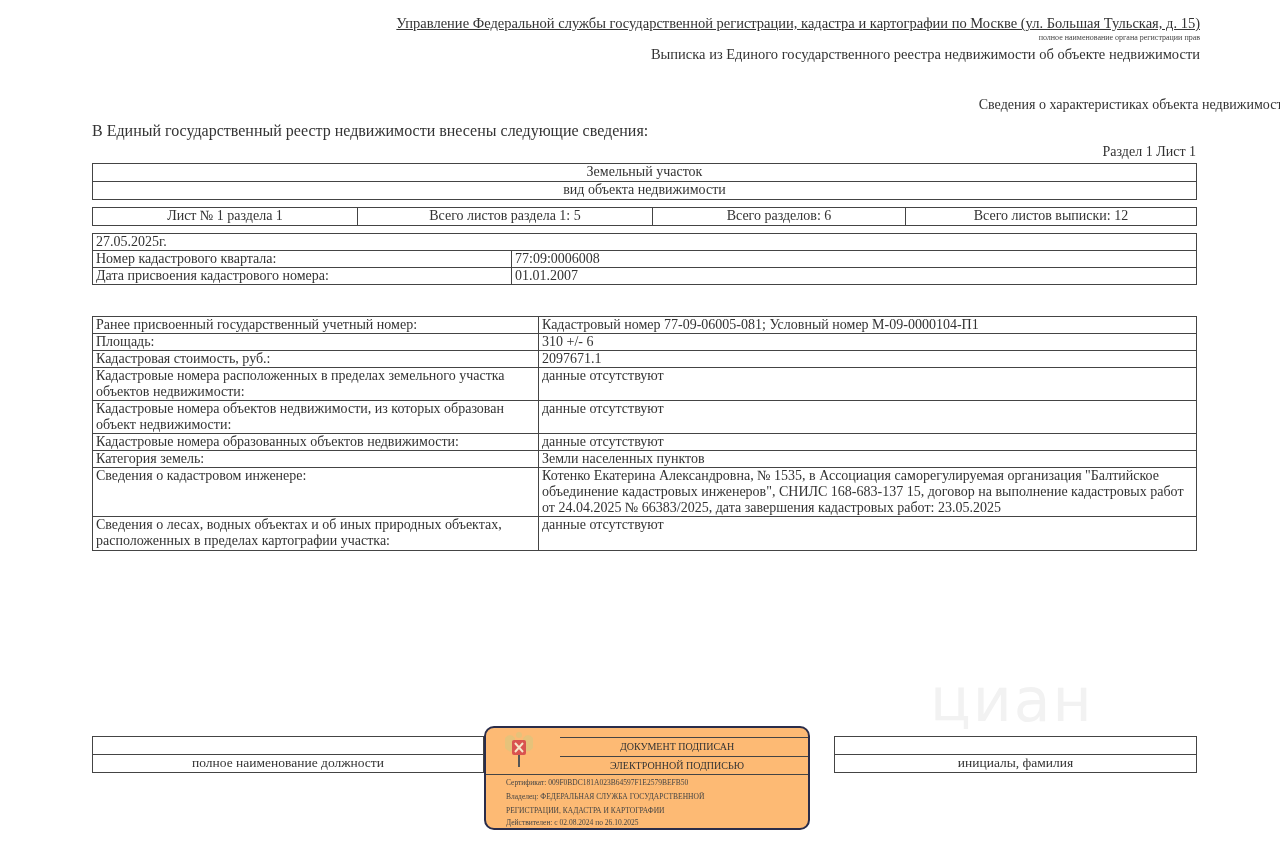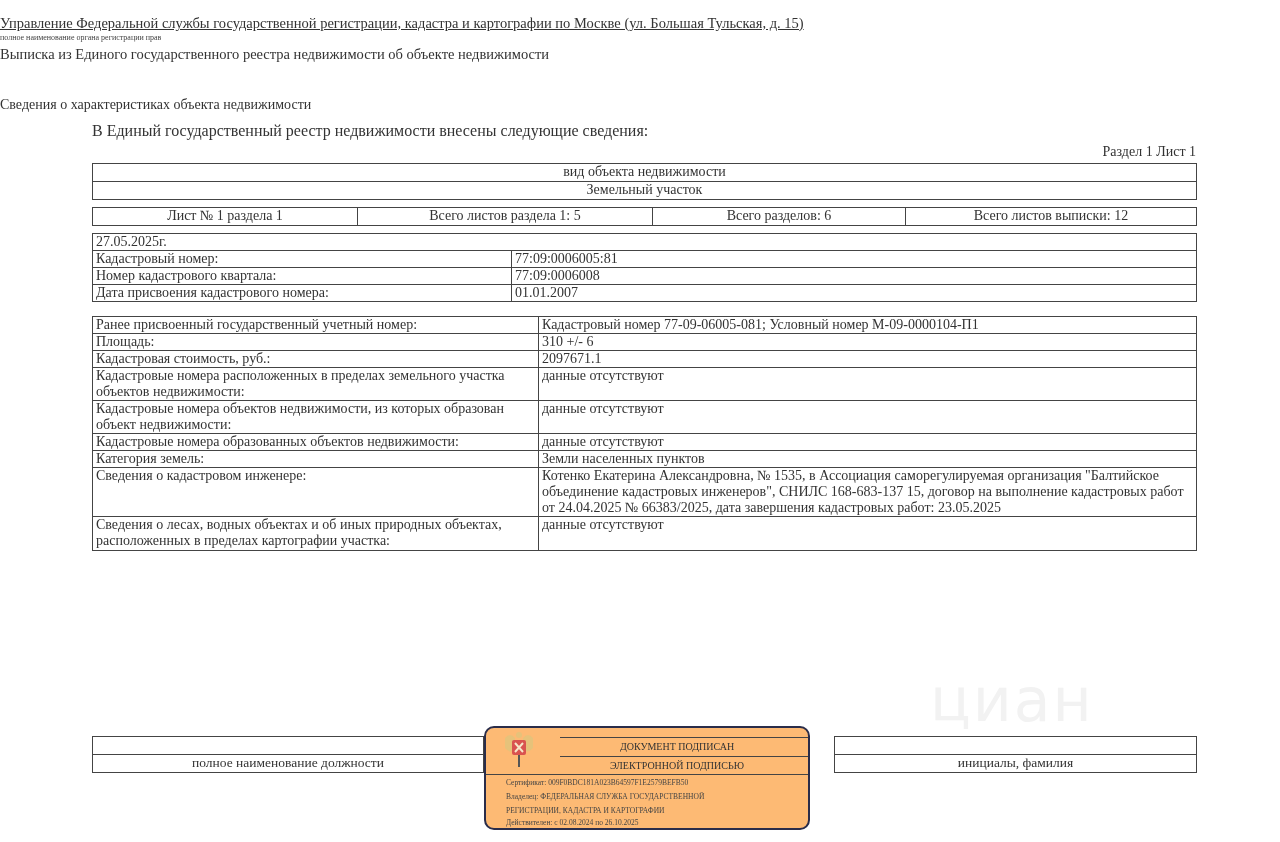--- a/index.html
+++ b/index.html
@@ -1,21 +1,21 @@
 <!DOCTYPE html>
 <html><head>
 <meta charset="utf-8">
 <style>
   html, body { margin: 0; padding: 0; background: #ffffff; }
   body {
     width: 1280px; height: 842px; position: relative; overflow: hidden;
     font-family: "Liberation Serif", "DejaVu Serif", serif; color: #333333;
   }
   .abs { position: absolute; }
-  .center { text-align: left; }
+  .center { text-align: right; }
   .hdr-org {
     left: 0; width: 1200px; top: 15px; font-size: 14.5px; text-decoration: underline;
     color: #333;
   }
   .hdr-org-sub { left: 0; width: 1200px; top: 33px; font-size: 8px; color: #444; }
   .hdr-title { left: 0; width: 1200px; top: 46px; font-size: 14.5px; }
   .sec-title { left: 0; width: 1290px; top: 97px; font-size: 14px; }
   .intro { left: 92px; top: 122px; font-size: 16px; }
   .sheet-ref { right: 84px; top: 144px; font-size: 14px; }
 
@@ -61,48 +61,44 @@
 <div class="abs center hdr-org-sub">полное наименование органа регистрации прав</div>
 <div class="abs center hdr-title">Выписка из Единого государственного реестра недвижимости об объекте недвижимости</div>
 
 <div class="abs center sec-title">Сведения о характеристиках объекта недвижимости</div>
 <div class="abs intro">В Единый государственный реестр недвижимости внесены следующие сведения:</div>
 <div class="abs sheet-ref">Раздел 1 Лист 1</div>
 
 <table class="t-kind">
   <tbody>
       <tr>
-        <td>вид объекта недвижимости</td>
+        <td>Земельный участок</td>
       </tr>
   <tr>
-        <td>Земельный участок</td>
+        <td>вид объекта недвижимости</td>
       </tr>
 </tbody>
   </table>
 
 <table class="t-sheets">
   <tbody>
       <tr>
     <td style="width:258px">Лист № 1 раздела 1</td>
     <td style="width:288px">Всего листов раздела 1: 5</td>
     <td style="width:246px">Всего разделов: 6</td>
     <td>Всего листов выписки: 12</td>
   </tr>
 </tbody>
   </table>
 
 <table class="t-main1">
   <tbody>
       <tr>
         <td colspan="2">27.05.2025г.</td>
       </tr>
-  <tr>
-    <td class="col-l">Кадастровый номер:</td>
-    <td>77:09:0006005:81</td>
-  </tr>
   <tr>
     <td class="col-l">Номер кадастрового квартала:</td>
     <td>77:09:0006008</td>
   </tr>
   <tr>
     <td class="col-l">Дата присвоения кадастрового номера:</td>
     <td>01.01.2007</td>
   </tr>
 </tbody>
   </table>

